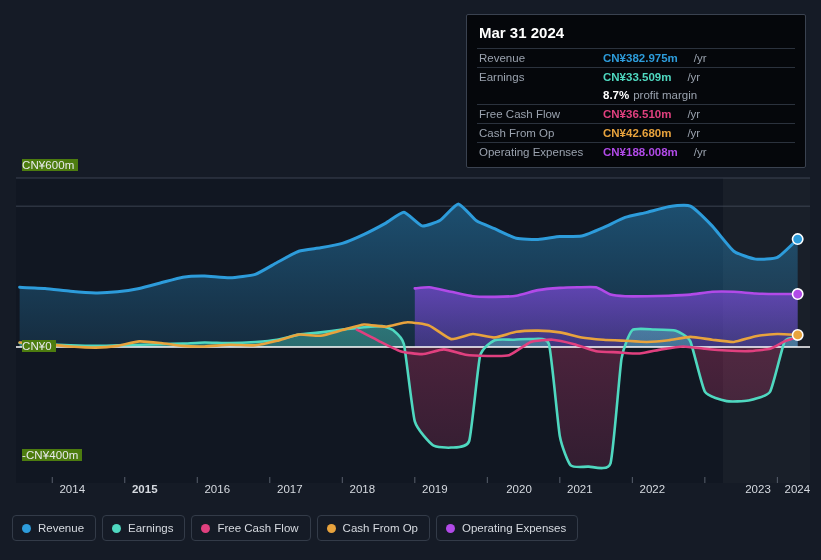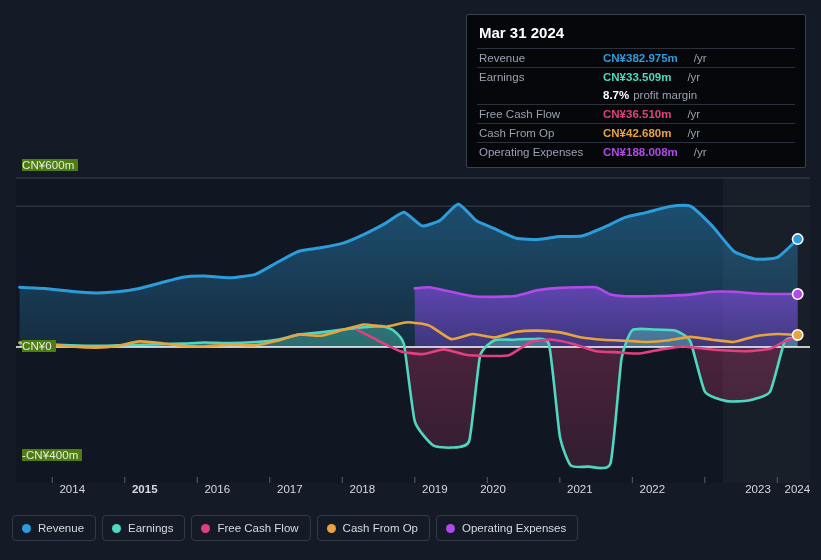--- a/index.html
+++ b/index.html
@@ -180,21 +180,21 @@
     <div class="y-axis-label" id="y-label-zero">CN¥0</div>
     <div class="y-axis-label" id="y-label-bottom">-CN¥400m</div>
 
     <div id="x-axis-ticks">
         <div class="x-tick" style="left: 52.2557px;">2014</div>
         <div class="x-tick" style="left: 124.767px; font-weight: bold;">2015</div>
         <div class="x-tick" style="left: 197.279px;">2016</div>
         <div class="x-tick" style="left: 269.79px;">2017</div>
         <div class="x-tick" style="left: 342.301px;">2018</div>
         <div class="x-tick" style="left: 414.813px;">2019</div>
-        <div class="x-tick" style="left: 473px;">2020</div>
+        <div class="x-tick" style="left: 499px;">2020</div>
         <div class="x-tick" style="left: 559.836px; text-align: center;">2021</div>
         <div class="x-tick" style="left: 632.347px;">2022</div>
         <div class="x-tick" style="left: 738px;">2023</div>
         <div class="x-tick" style="left: 777.37px;">2024</div>
       </div>
   </div>
 
   <div id="tooltip-card">
     <div id="tooltip-date">Mar 31 2024</div>
     <div id="tooltip-rows">

